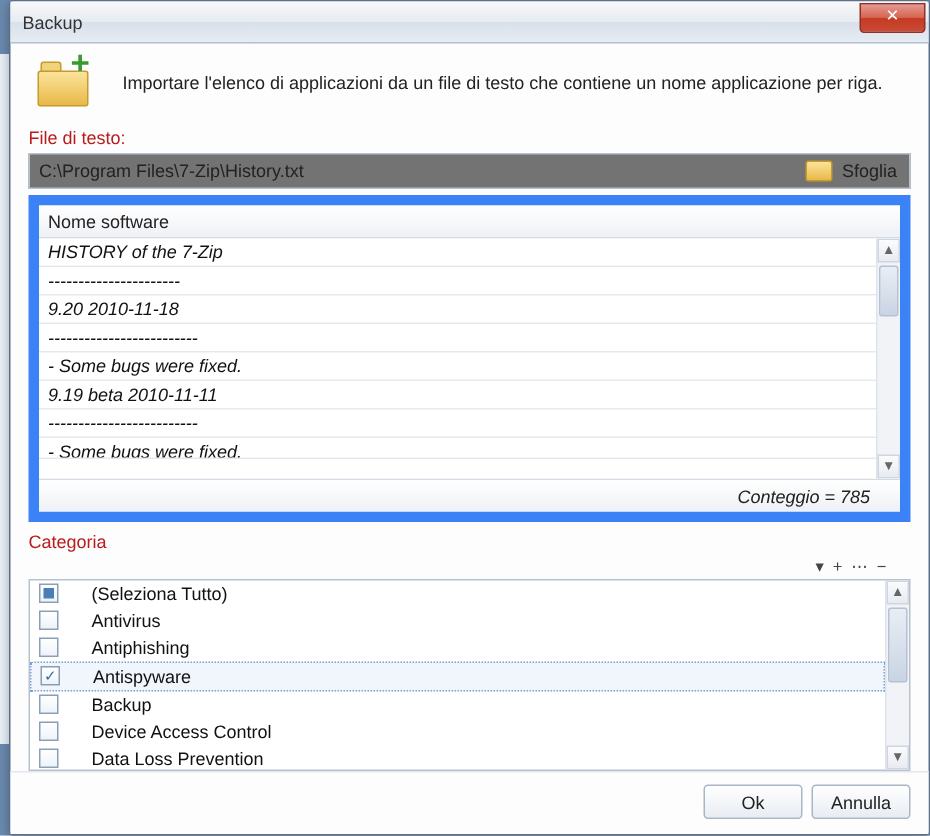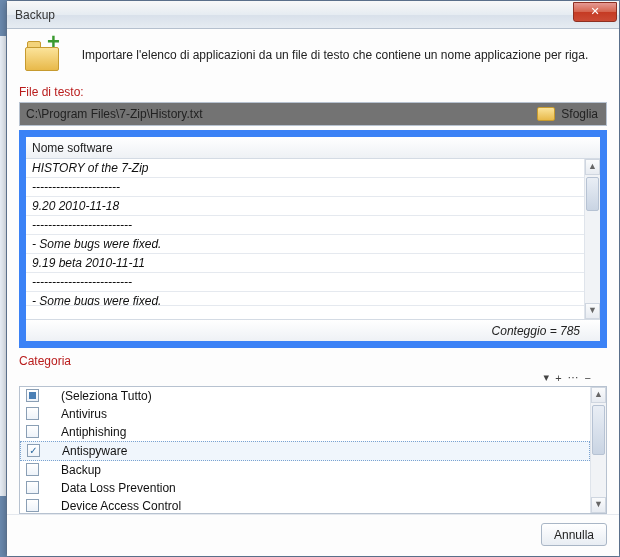--- a/index.html
+++ b/index.html
@@ -323,36 +323,37 @@
             <div class="catitem sel">
               <span class="cb">✓</span>
               <span>Antispyware</span>
             </div>
             <div class="catitem">
               <span class="cb"></span>
               <span>Backup</span>
             </div>
             <div class="catitem">
               <span class="cb"></span>
+              <span>Device Access Control</span>
+            </div>
+            <div class="catitem">
+              <span class="cb"></span>
               <span>Data Loss Prevention</span>
-            </div>
-            <div class="catitem">
-              <span class="cb"></span>
-              <span>Device Access Control</span>
             </div>
           </div>
         <div class="vscroll">
           <div class="vs-btn">▲</div>
           <div class="vs-track">
             <div class="vs-thumb" style="height:50px;"></div>
           </div>
           <div class="vs-btn">▼</div>
         </div>
       </div>
     </div>
 
   </div>
 
   <div class="footer">
+    <button class="btn">Ok</button>
     <button class="btn">Annulla</button>
   </div>
 
 </div>
 
 </body></html>

